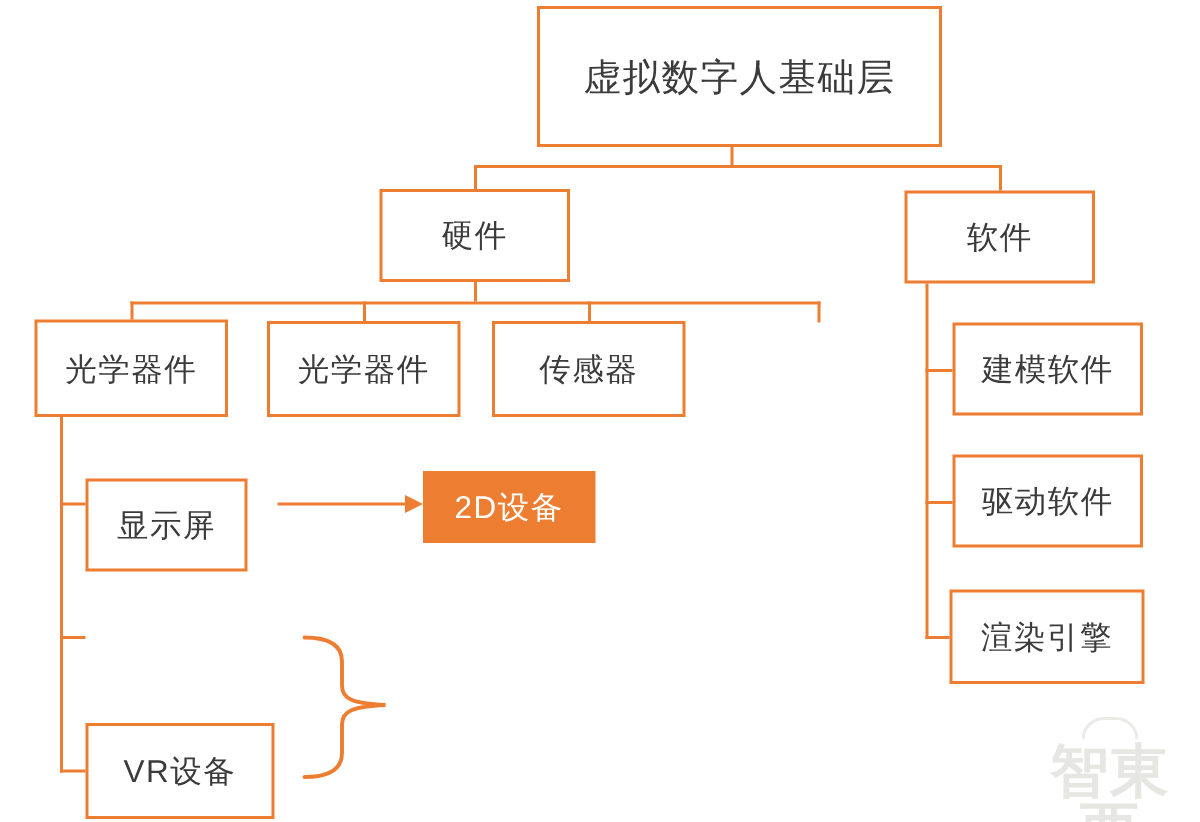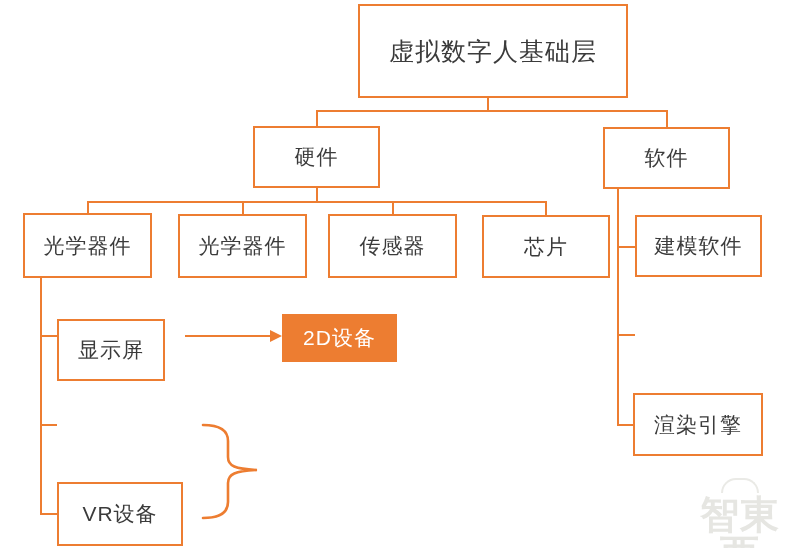--- a/index.html
+++ b/index.html
@@ -48,23 +48,23 @@
 <div id="stage">
 
   <div class="node root" style="left:358px;top:4px;width:270px;height:94px;">虚拟数字人基础层</div>
 
   <div class="node" style="left:253px;top:126px;width:127px;height:62px;">硬件</div>
   <div class="node" style="left:603px;top:127px;width:127px;height:62px;text-align:center;">软件</div>
 
   <div class="node" style="left:23px;top:213px;width:129px;height:65px;">光学器件</div>
   <div class="node" style="left:178px;top:214px;width:129px;height:64px;">光学器件</div>
   <div class="node" style="left:328px;top:214px;width:129px;height:64px;">传感器</div>
-  <div class="node" style="left:482px;top:215px;width:128px;height:63px;">芯片</div>
 
   <div class="node" style="left:635px;top:215px;width:127px;height:62px;">建模软件</div>
+  <div class="node" style="left:635px;top:303px;width:127px;height:62px;">驱动软件</div>
   <div class="node" style="left:633px;top:393px;width:130px;height:63px;">渲染引擎</div>
 
   <div class="node" style="left:57px;top:319px;width:108px;height:62px;">显示屏</div>
   <div class="node" style="left:57px;top:482px;width:126px;height:64px;">VR设备</div>
 
   <div class="node filled" style="left:282px;top:314px;width:115px;height:48px;">2D设备</div>
 
   <div class="vl" style="left:487px;top:98px;height:13px;"></div>
   <div class="hl" style="left:316px;top:110px;width:352px;"></div>
   <div class="vl" style="left:316px;top:110px;height:16px;"></div>

